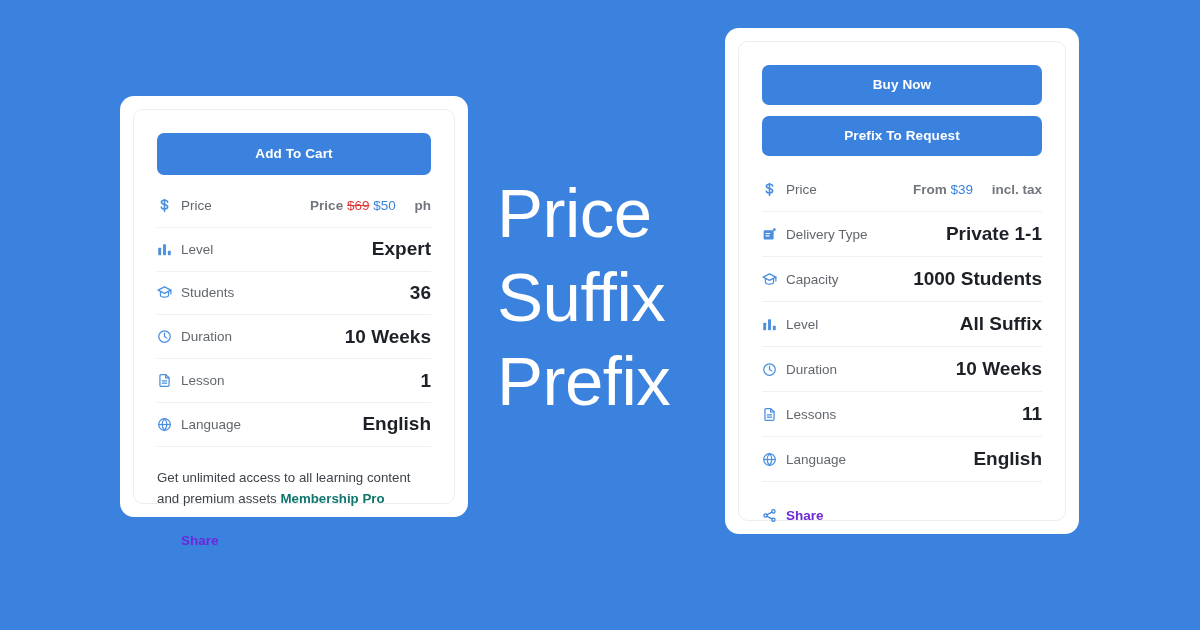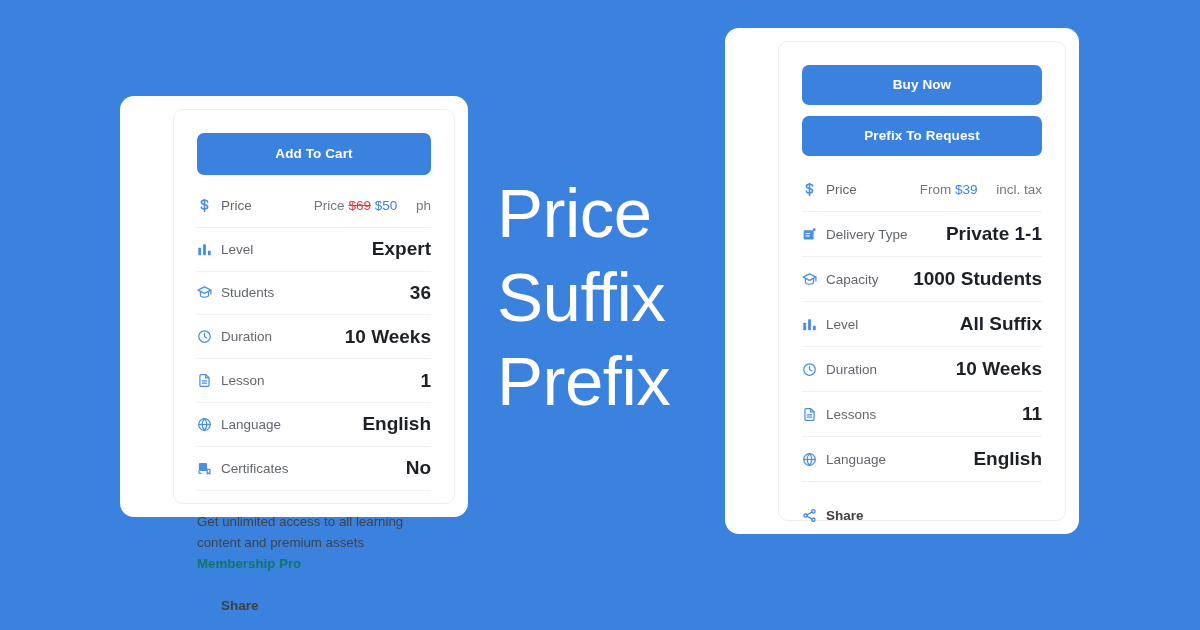--- a/index.html
+++ b/index.html
@@ -48,21 +48,20 @@
     left: 13px;
     top: 13px;
     right: 13px;
     bottom: 13px;
     background: #ffffff;
     border: 1px solid #eceef0;
     border-radius: 10px;
     padding: 23px 23px 0 23px;
     display: flex;
     flex-direction: column;
-    margin-left: 40px;
   }
 
   .card-shell.right .panel {
     padding: 23px 23px 0 23px;
   }
 
   
   .cta {
     display: block;
     width: 100%;
@@ -122,21 +121,21 @@
     flex: 0 0 15px;
     display: inline-flex;
     align-items: center;
     justify-content: center;
     color: #4a8fe0;
   }
   .ico svg { width: 15px; height: 15px; display: block; }
 
   
   .price-val { font-size: 13.5px; white-space: nowrap; }
-  .price-val .muted { color: #72777e; font-weight: 400; padding-left: 15px; }
+  .price-val .muted { color: #72777e; font-weight: 700; padding-left: 15px; }
   .price-val .old {
     color: #e03b3b;
     font-weight: 400;
     text-decoration: line-through;
     text-decoration-color: #e03b3b;
   }
   .price-val .new { color: #3b82de; font-weight: 400; }
 
   
   .note {
@@ -151,21 +150,21 @@
   .share {
     display: flex;
     align-items: center;
     gap: 9px;
     cursor: pointer;
   }
   .card-shell.left .share { padding-top: 24px; }
   .card-shell.right .share { padding-top: 26px; }
 
   .share-text {
-    color: #404040;
+    color: #6d28d9;
     font-size: 13.5px;
     font-weight: 700;
   }
 
   .share .ico { color: #3b82de; }
 
   
   .headline {
     position: absolute;
     left: 497px;
@@ -271,33 +270,20 @@
                 <circle cx="12" cy="12" r="9.3"></circle>
                 <path d="M2.7 12h18.6"></path>
                 <path d="M12 2.7c2.4 2.6 3.7 5.9 3.7 9.3s-1.3 6.7-3.7 9.3c-2.4-2.6-3.7-5.9-3.7-9.3s1.3-6.7 3.7-9.3Z"></path>
               </svg>
             </span>
             <span class="spec-label">Language</span>
           </span>
           <span class="spec-value">English</span>
         </div>
 
-        <div class="spec-row">
-          <span class="spec-left">
-            <span class="ico">
-              <svg viewBox="0 0 24 24" fill="none" stroke="currentColor" stroke-width="2" stroke-linecap="round" stroke-linejoin="round">
-                <rect x="3" y="3" width="13" height="13" rx="1.6" fill="currentColor" stroke="none"></rect>
-                <path d="M16.3 13.2h4.4v7.6l-2.2-1.6-2.2 1.6v-7.6Z"></path>
-                <path d="M6.5 19.6H4.3a1.3 1.3 0 0 1-1.3-1.3v-2.2"></path>
-              </svg>
-            </span>
-            <span class="spec-label">Certificates</span>
-          </span>
-          <span class="spec-value">No</span>
-        </div>
 
       </div>
 
       <div class="note">
         <span>Get unlimited access to all learning content and premium assets </span><b>Membership Pro</b>
       </div>
 
       <div class="share">
         <span class="ico">
           <svg viewBox="0 0 24 24" fill="none" stroke="currentColor" stroke-width="2" stroke-linecap="round" stroke-linejoin="round">

